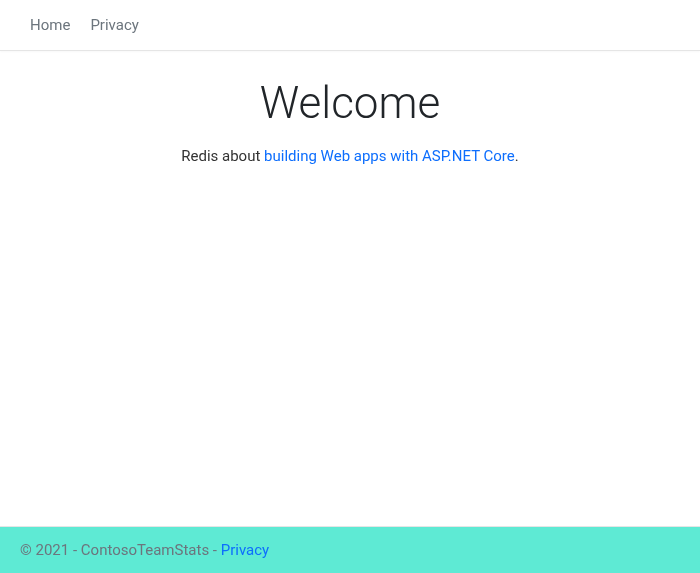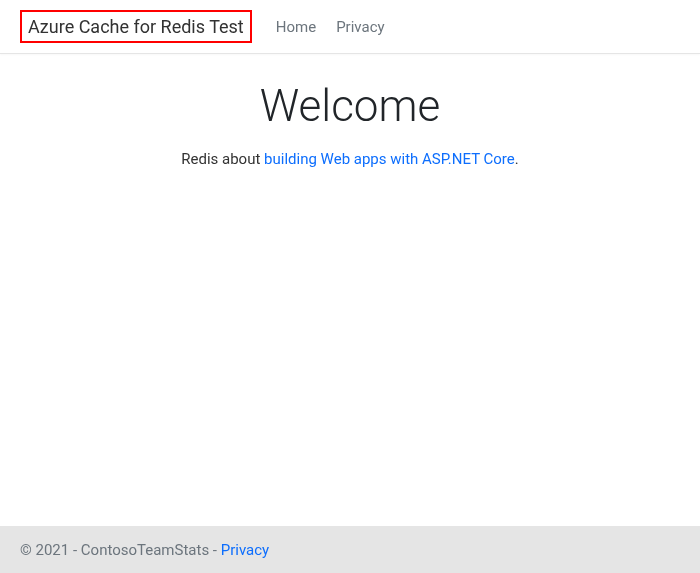--- a/index.html
+++ b/index.html
@@ -56,32 +56,31 @@
     .welcome-subtitle a {
       color: #0d6efd;
       text-decoration: none;
       margin-top: 28px;
     }
     .footer {
       border-top: 1px solid #e5e5e5;
       padding: 14px 20px;
       font-size: 15px;
       color: #6c757d;
-      background: #e5e5e5;
+      background: #5eead4;
     }
     .footer a {
       color: #0d6efd;
       text-decoration: none;
     }
   </style>
 </head>
 <body>
 
 <nav class="navbar">
-  <a href="#" class="navbar-brand">Azure Cache for Redis Test</a>
   <a href="#" class="nav-link">Home</a>
   <a href="#" class="nav-link">Privacy</a>
 </nav>
 
 <main class="main">
   <h1 class="welcome-title">Welcome</h1>
   <p class="welcome-subtitle">
     <span>Redis about </span><a href="#">building Web apps with ASP.NET Core</a><span>.</span>
   </p>
 </main>

